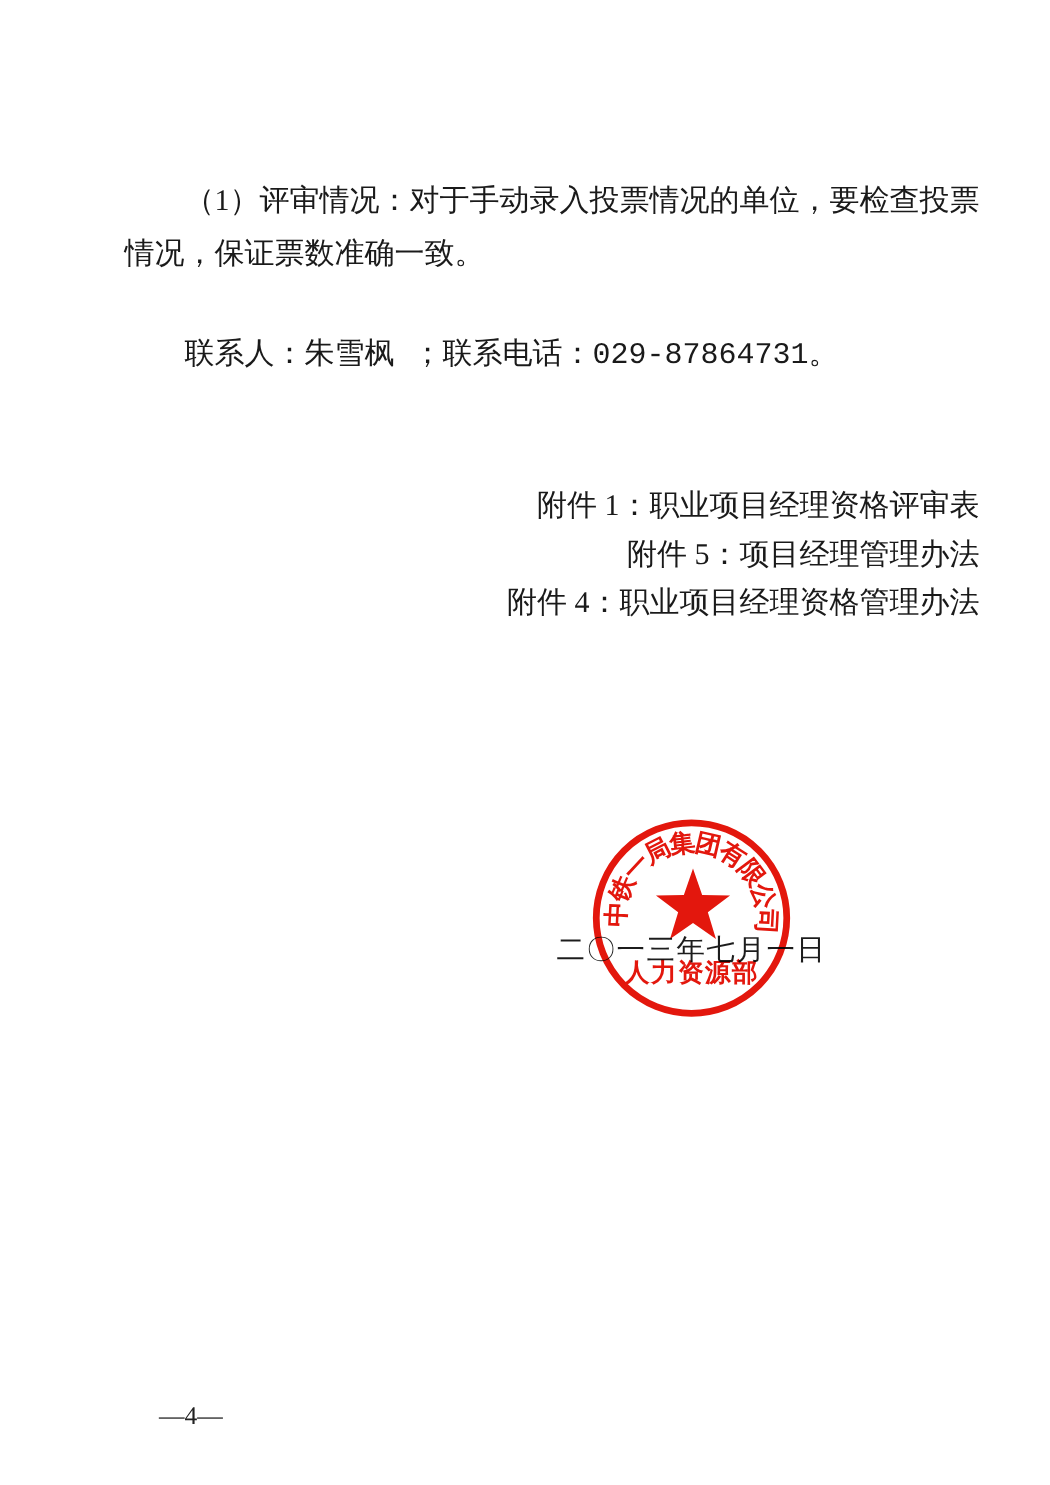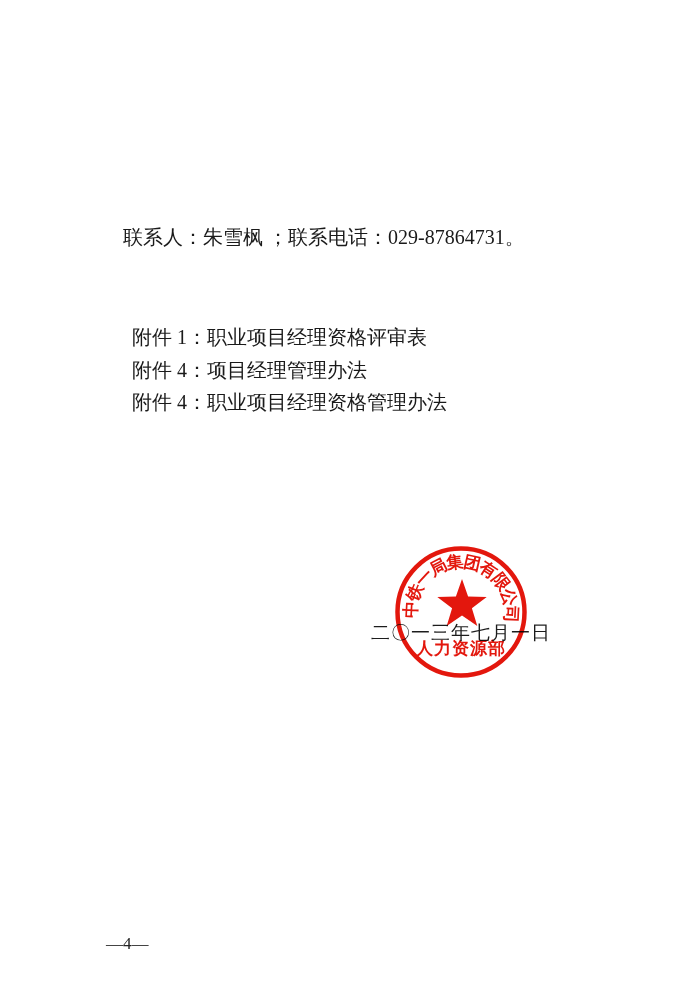--- a/index.html
+++ b/index.html
@@ -18,29 +18,30 @@
   }
   .textblock {
     position: absolute;
     left: 83px;
     width: 570px;
     font-size: 20px;
     line-height: 35px;
   }
   .para1 { top: 117px; }
   .para1 .line1 { padding-left: 40px; }
-  .contact { top: 220px; padding-left: 40px; }
+  .contact { top: 220px; padding-left: 40px; font-family: Liberation Mono, monospace; }
   .attachments {
     position: absolute;
     left: 83px;
     top: 321px;
     width: 570px;
     list-style: none;
     margin: 0;
     padding: 0;
+    text-align: right;
   }
   .attachments li {
     font-size: 20px;
     line-height: 32.5px;
     height: 32.5px;
     padding-left: 49px;
   }
   .date-line {
     position: absolute;
     left: 371px;
@@ -80,26 +81,30 @@
     top: 934px;
     font-size: 17px;
     color: #222222;
   }
 </style>
 </head>
 <body>
 
 <div class="page">
 
+  <div class="textblock para1">
+    <div class="line1">（1）评审情况：对于手动录入投票情况的单位，要检查投票</div>
+    <div class="line2">情况，保证票数准确一致。</div>
+  </div>
 
   <div class="textblock contact">联系人：朱雪枫 ；联系电话：029-87864731。</div>
 
   <ul class="attachments">
     <li>附件 1：职业项目经理资格评审表</li>
-    <li>附件 4：项目经理管理办法</li>
+    <li>附件 5：项目经理管理办法</li>
     <li>附件 4：职业项目经理资格管理办法</li>
   </ul>
 
   <div class="date-line">二〇一三年七月一日</div>
 
   <svg class="stamp" viewBox="-80 -80 160 160" xmlns="http://www.w3.org/2000/svg">
     <circle cx="0" cy="0" r="63.5" fill="none" stroke-width="4.5" class="ink-stroke" stroke="#e3170d"></circle>
     <polygon class="ink-fill" transform="translate(1,-7)" points="0,-26 -6.1,-8.4 -24.7,-8 -9.9,3.2 -15.3,21 0,10.4 15.3,21 9.9,3.2 24.7,-8 6.1,-8.4" fill="#e3170d"></polygon>
     <g>
         <text class="arc-char" fill="#e3170d" transform="translate(-49.93 -2.62) rotate(-87.0)">中</text>

